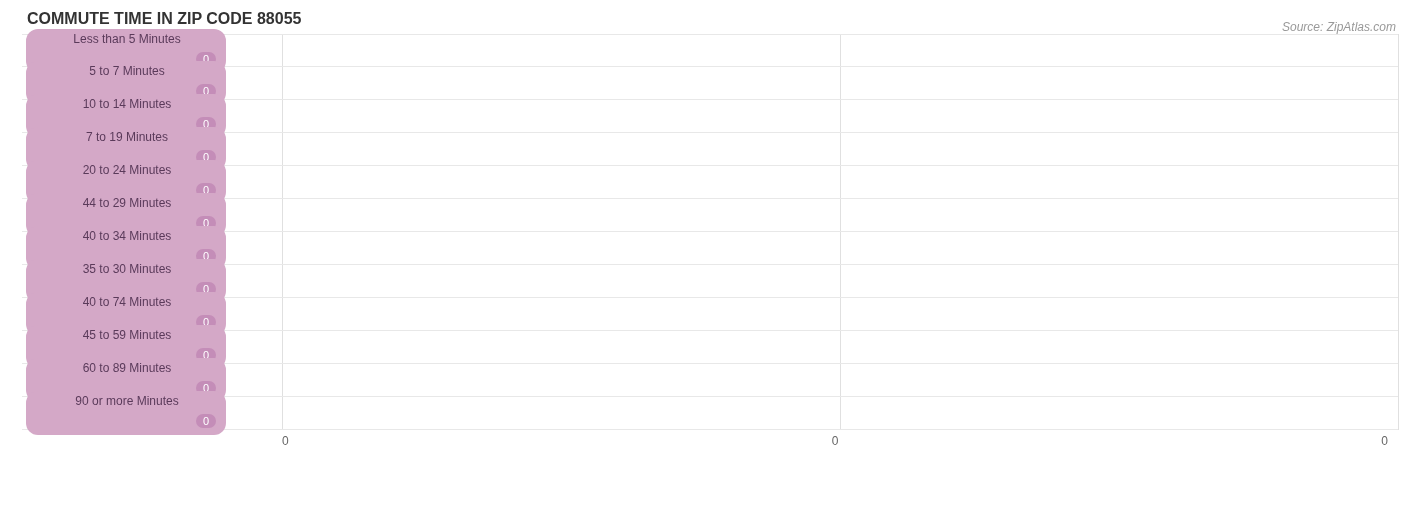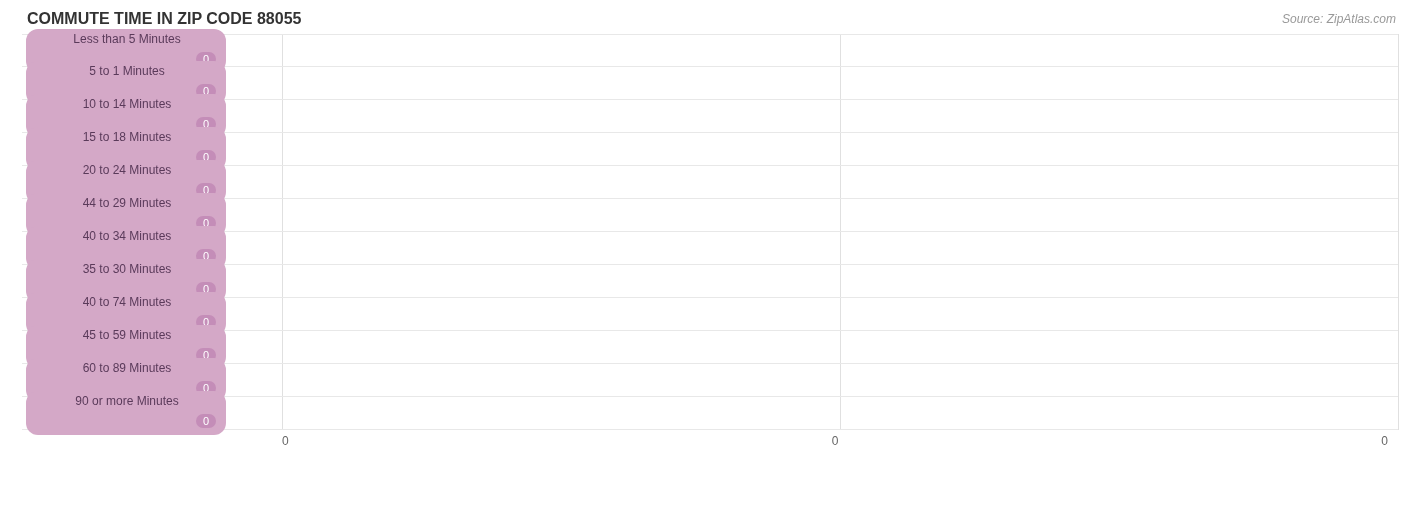--- a/index.html
+++ b/index.html
@@ -19,21 +19,21 @@
     }
     .chart-title {
       font-size: 16px;
       font-weight: bold;
       color: #333;
       margin-bottom: 6px;
       padding-left: 5px;
     }
     .source-text {
       position: absolute;
-      top: 12px;
+      top: 20px;
       right: 22px;
       font-size: 12px;
       color: #999;
       font-style: italic;
     }
     .chart-area {
       position: relative;
       width: 100%;
       height: calc(100% - 60px);
       margin-top: 4px;
@@ -152,21 +152,21 @@
                 <span class="bar-value-badge">0</span>
               </div>
             </div>
             <div class="bar-track">
               <div class="bar-fill" style="width: 0px;"></div>
             </div>
           </div>
           <div class="bar-row">
             <div class="bar-label-wrap">
               <div class="bar-pill">
-                <span>5 to 1 Minutes</span>
+                <span>5 to 7 Minutes</span>
                 <span class="bar-value-badge">0</span>
               </div>
             </div>
             <div class="bar-track">
               <div class="bar-fill" style="width: 0px;"></div>
             </div>
           </div>
           <div class="bar-row">
             <div class="bar-label-wrap">
               <div class="bar-pill">
@@ -174,21 +174,21 @@
                 <span class="bar-value-badge">0</span>
               </div>
             </div>
             <div class="bar-track">
               <div class="bar-fill" style="width: 0px;"></div>
             </div>
           </div>
           <div class="bar-row">
             <div class="bar-label-wrap">
               <div class="bar-pill">
-                <span>15 to 18 Minutes</span>
+                <span>7 to 19 Minutes</span>
                 <span class="bar-value-badge">0</span>
               </div>
             </div>
             <div class="bar-track">
               <div class="bar-fill" style="width: 0px;"></div>
             </div>
           </div>
           <div class="bar-row">
             <div class="bar-label-wrap">
               <div class="bar-pill">

